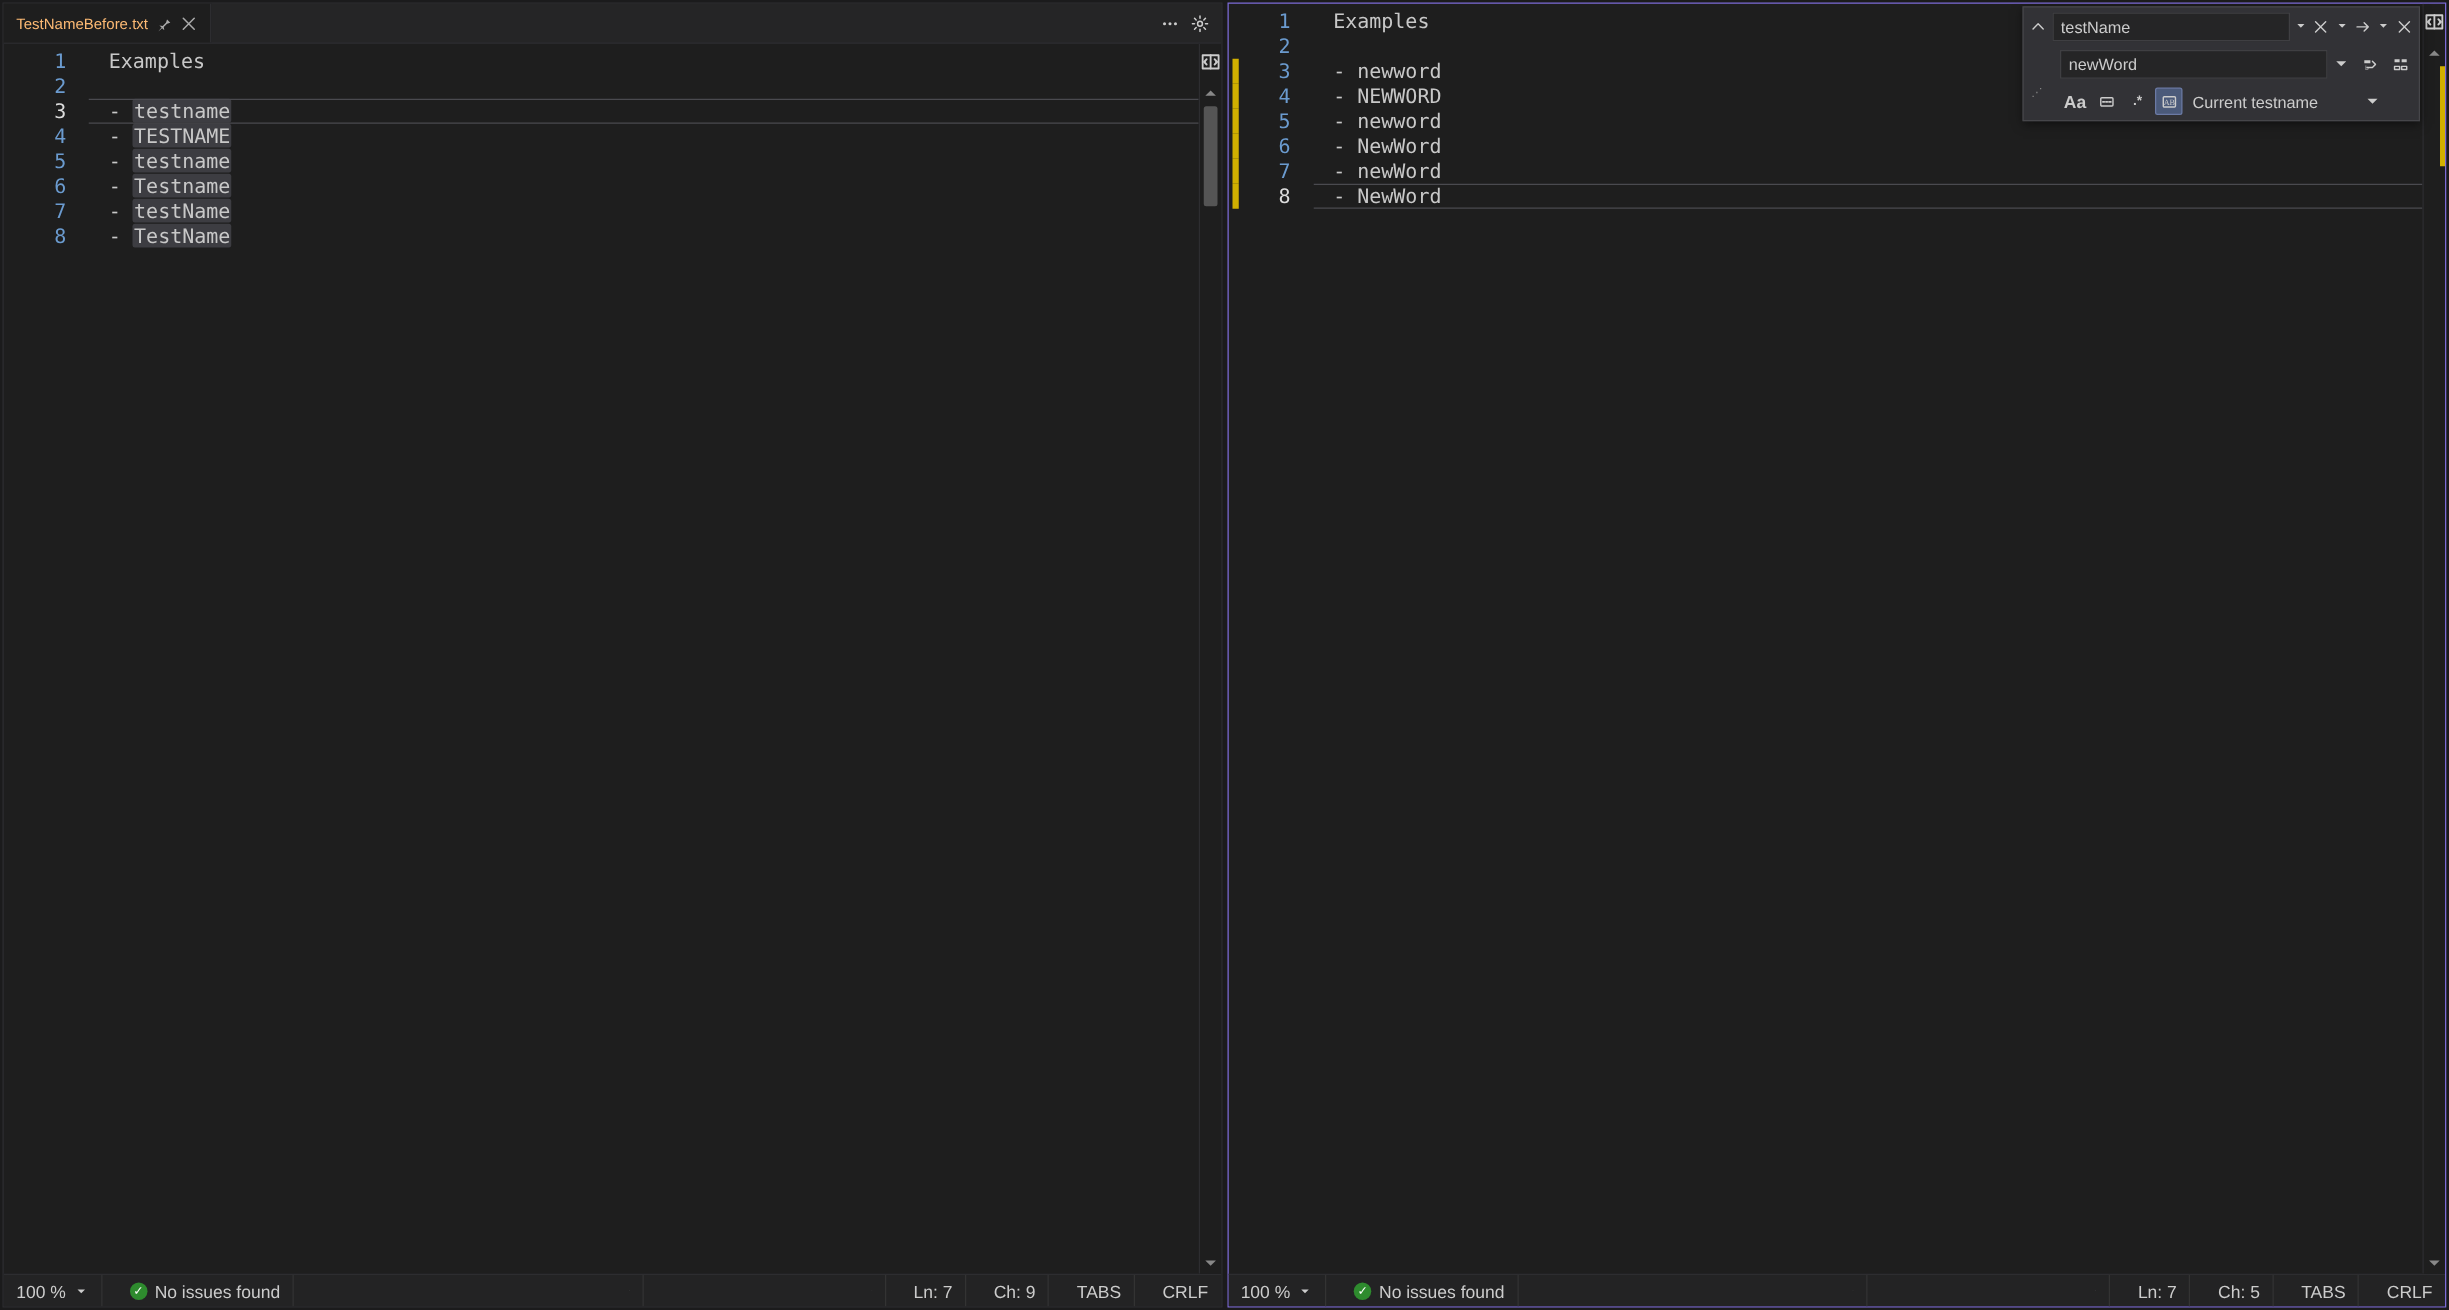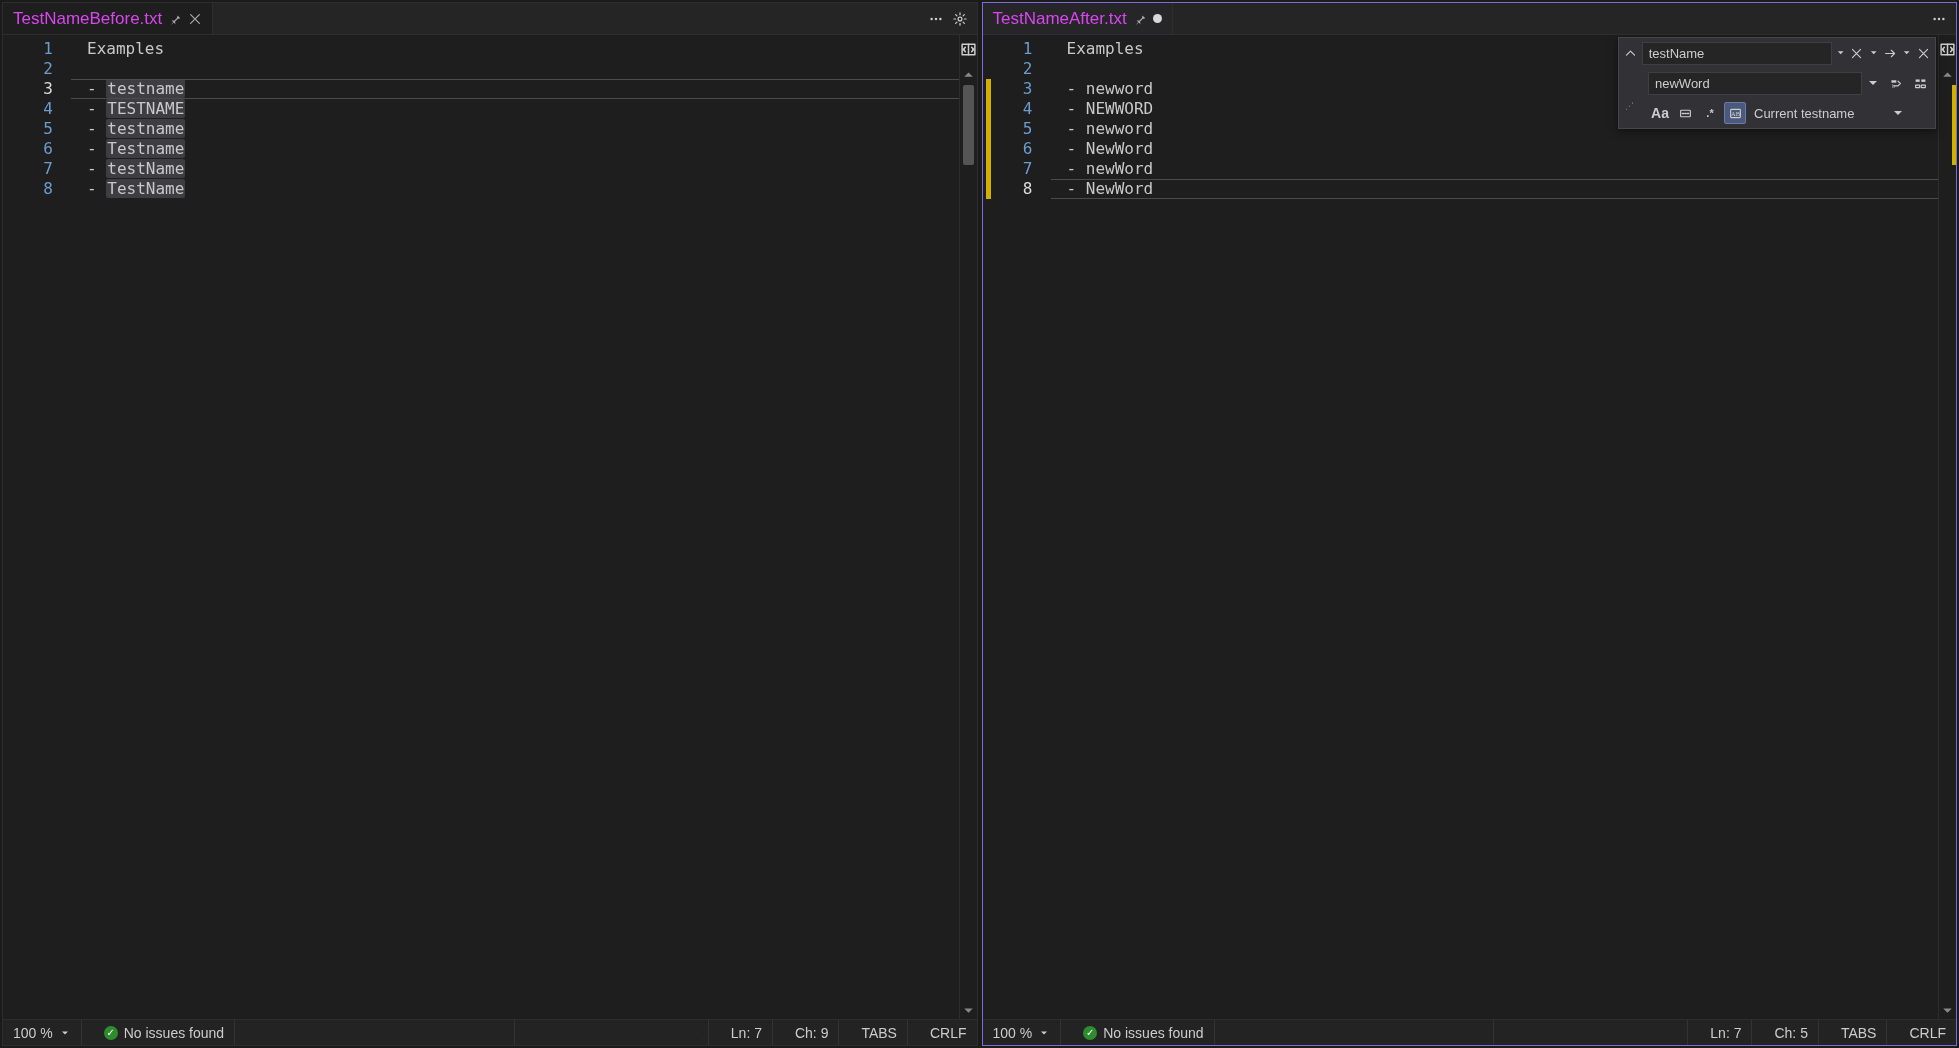--- a/index.html
+++ b/index.html
@@ -41,21 +41,21 @@
     display: flex;
     align-items: center;
     gap: 6px;
     padding: 0 10px;
     height: 100%;
     background: #1e1e1e;
     border-right: 1px solid #2d2d30;
     position: relative;
   }
   .focused .tab { background: #262629; }
-  .tab-name { font-size: 17px; color: #d946ef; text-align: center; }
+  .tab-name { font-size: 12px; color: #fdba74; text-align: center; }
   .tab-icon {
     width: 14px; height: 14px;
     display: inline-flex; align-items: center; justify-content: center;
     color: #aaa;
     cursor: pointer;
   }
   .tab-dot {
     width: 9px; height: 9px;
     background: #d8d8d8;
     border-radius: 50%;
@@ -357,39 +357,20 @@
             <path d="M6 3l5 5-5 5"></path>
           </svg>
         </div>
         <div class="sec clickable">Ln: 7</div>
         <div class="sec clickable">Ch: 9</div>
         <div class="sec clickable">TABS</div>
         <div class="sec clickable">CRLF</div>
       </div>
     </div>
     <div class="pane focused">
-      <div class="tabbar">
-        <div class="tab">
-          <span class="tab-name">TestNameAfter.txt</span>
-          <span class="tab-icon">
-            <svg viewBox="0 0 16 16" fill="none" stroke="currentColor" stroke-width="1.4" stroke-linecap="round" stroke-linejoin="round">
-              <path d="M9 2l5 5-3 1-3 3 .5 3-2-2L3 15l3-3.5-2-2 3 .5 3-3 1-3z" fill="currentColor" stroke="none"></path>
-            </svg>
-          </span>
-          <span class="tab-dot"></span>
-        </div>
-        <div class="tabbar-spacer"></div>
-        <span class="tabbar-btn">
-          <svg viewBox="0 0 16 16" fill="none" stroke="currentColor" stroke-width="1.4" stroke-linecap="round" stroke-linejoin="round">
-            <circle cx="3" cy="8" r="1.4" fill="currentColor" stroke="none"></circle>
-            <circle cx="8" cy="8" r="1.4" fill="currentColor" stroke="none"></circle>
-            <circle cx="13" cy="8" r="1.4" fill="currentColor" stroke="none"></circle>
-          </svg>
-        </span>
-      </div>
       <div class="editor-wrap">
         <div class="editor">
           <div class="gutter-marks">
             <div class="mark"></div>
             <div class="mark"></div>
             <div class="mark mod"></div>
             <div class="mark mod"></div>
             <div class="mark mod"></div>
             <div class="mark mod"></div>
             <div class="mark mod"></div>

